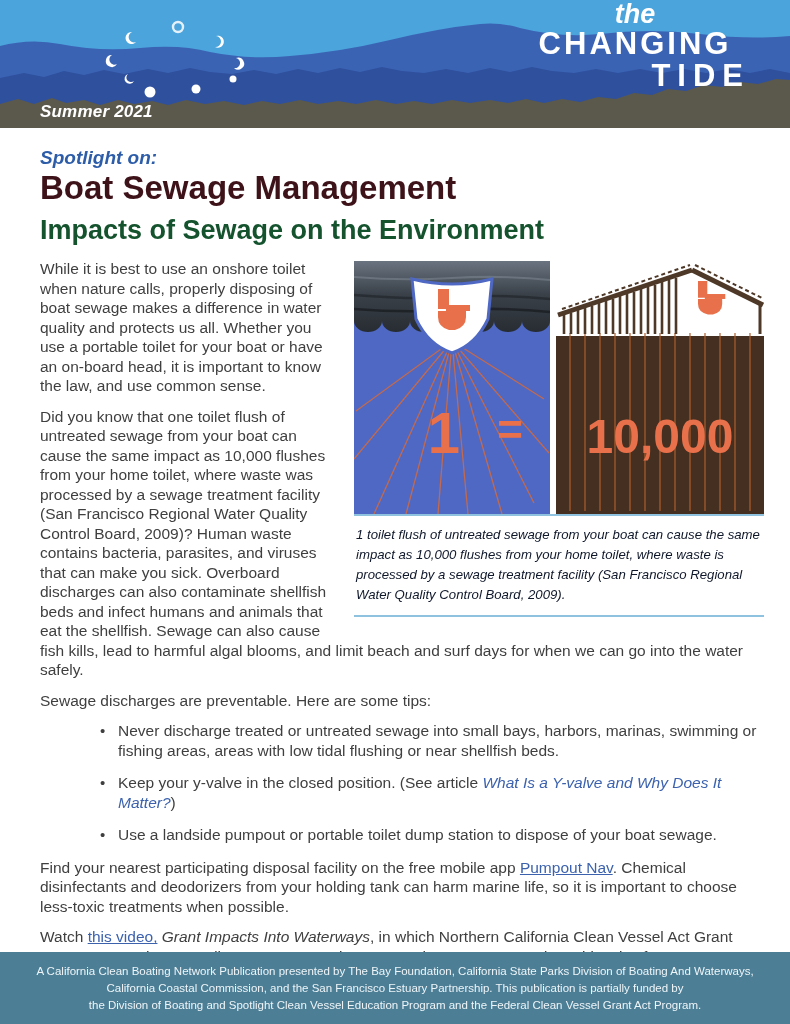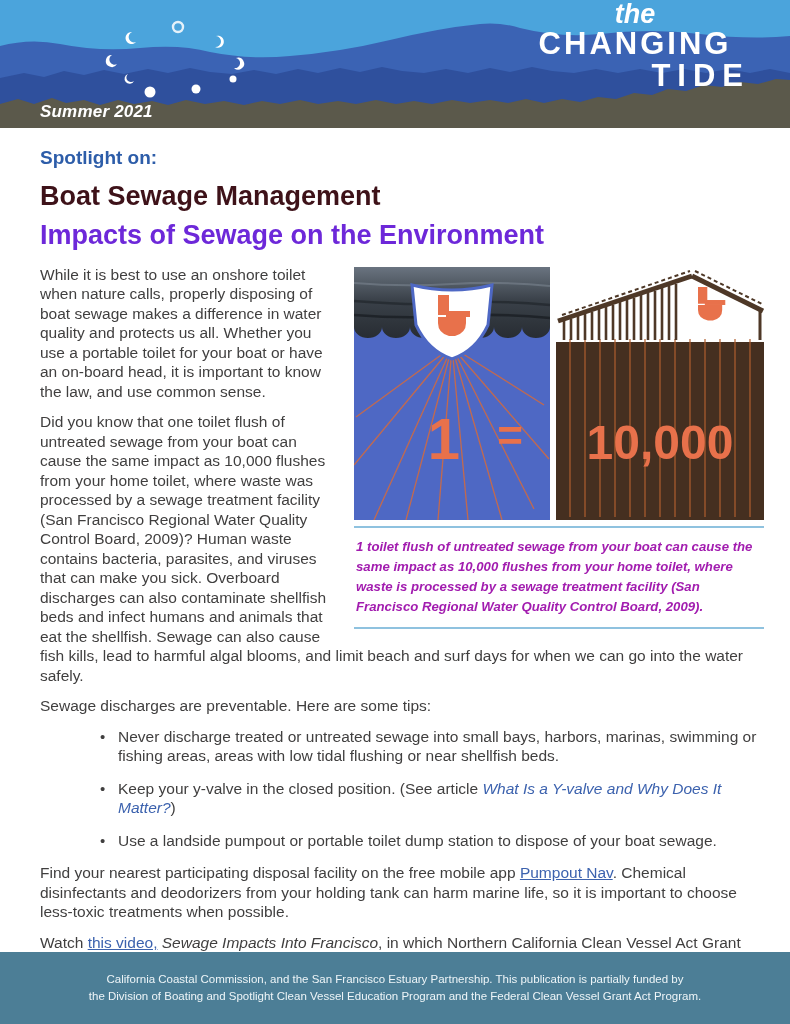--- a/index.html
+++ b/index.html
@@ -11,29 +11,29 @@
   .masthead svg{display:block;}
   .season{position:absolute;left:40px;bottom:6px;color:#ffffff;
           font-size:17px;font-weight:bold;font-style:italic;letter-spacing:.2px;}
   .logo{position:absolute;left:520px;top:0;width:230px;text-align:center;color:#ffffff;line-height:1.04;}
   .logo .l1{font-size:27px;font-weight:bold;font-style:italic;}
   .logo .l2{font-size:31px;font-weight:bold;letter-spacing:3px;}
   .logo .l3{font-size:31px;font-weight:bold;letter-spacing:7px;text-align:right;}
 
   
   .content{padding:18px 26px 0 40px;color:#403f3f;font-size:15.5px;line-height:19.5px;}
-  .kicker{color:#2d5da9;font-size:19px;font-weight:bold;margin:2px 0 14px 0;}
-  .doc-title{color:#3e1219;font-size:27px;font-weight:bold;margin:0 0 10px 0;line-height:1.1;}
-  .section-heading{color:#6d28d9;font-size:27px;font-weight:bold;margin:0 0 14px 0;line-height:1.1;}
+  .kicker{color:#2d5da9;font-size:19px;font-weight:bold;font-style:italic;margin:2px 0 2px 0;}
+  .doc-title{color:#3e1219;font-size:33px;font-weight:bold;margin:0 0 10px 0;line-height:1.1;}
+  .section-heading{color:#14532d;font-size:27px;font-weight:bold;margin:0 0 14px 0;line-height:1.1;}
 
   .figure{float:right;width:410px;margin:2px 0 6px 14px;}
   .figure svg{display:block;}
   .figcaption{border-top:2px solid #8fc2df;border-bottom:2px solid #8fc2df;
-              margin-top:6px;padding:9px 2px 10px 2px;
-              font-size:13.2px;font-weight:bold;font-style:italic;color:#a21caf;line-height:20px;}
+              margin-top:0;padding:9px 2px 10px 2px;
+              font-size:13.2px;font-weight:normal;font-style:italic;color:#0f172a;line-height:20px;}
 
   p.body{margin:0 0 11px 0;}
   .bullets{margin:4px 0 10px 0;}
   .bullet-row{display:flex;margin:0 0 13px 0;padding-left:60px;}
   .bullet-dot{width:18px;flex:none;font-size:15px;}
   a.link{color:#3c62ae;text-decoration:underline;cursor:pointer;}
   a.link.noline{text-decoration:none;font-style:italic;}
   .it{font-style:italic;}
 
   
@@ -188,22 +188,23 @@
         <span><span>Keep your y-valve in the closed position. (See article </span><a class="link noline">What Is a Y-valve and Why Does It Matter?</a><span>)</span></span>
       </div>
       <div class="bullet-row">
         <span class="bullet-dot">•</span>
         <span>Use a landside pumpout or portable toilet dump station to dispose of your boat sewage.</span>
       </div>
     </div>
 
     <p class="body"><span>Find your nearest participating disposal facility on the free mobile app </span><a class="link">Pumpout Nav</a><span>. Chemical disinfectants and deodorizers from your holding tank can harm marine life, so it is important to choose less-toxic treatments when possible.</span></p>
 
-    <p class="body"><span>Watch </span><a class="link">this video,</a><span class="it"> Sewage Impacts Into Francisco</span><span>, in which Northern California Clean Vessel Act Grant Manager Natasha Dunn discusses sewage impacts on the waterways and provides tips for sewage management.</span></p>
+    <p class="body"><span>Watch </span><a class="link">this video,</a><span class="it"> Grant Impacts Into Waterways</span><span>, in which Northern California Clean Vessel Act Grant Manager Natasha Dunn discusses sewage impacts on the waterways and provides tips for sewage management.</span></p>
 
   </div>
 
   <div class="footer">
+    <div>A California Clean Boating Network Publication presented by The Bay Foundation, California State Parks Division of Boating And Waterways,</div>
     <div>California Coastal Commission, and the San Francisco Estuary Partnership. This publication is partially funded by</div>
     <div>the Division of Boating and Spotlight Clean Vessel Education Program and the Federal Clean Vessel Grant Act Program.</div>
   </div>
 
 </div>
 
 </body></html>

